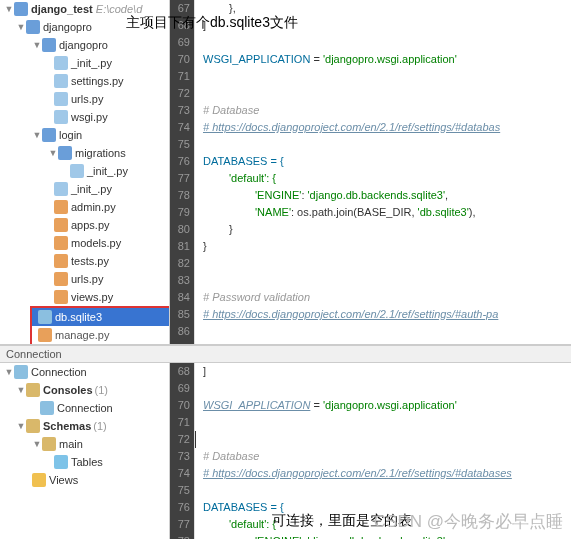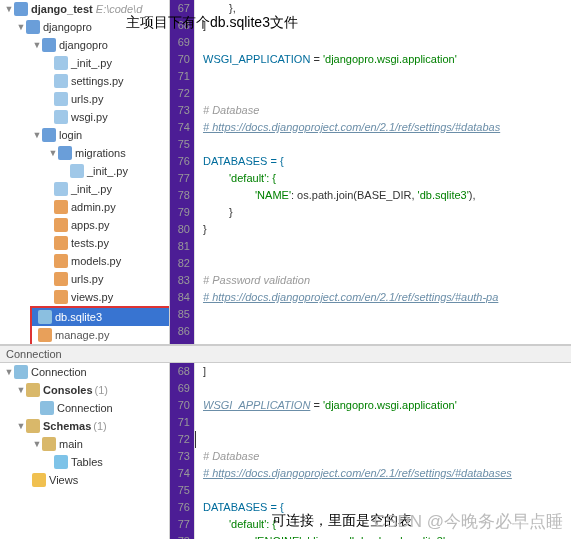--- a/index.html
+++ b/index.html
@@ -1,20 +1,20 @@
 <!DOCTYPE html>
 <html><head>
 <meta charset="utf-8">
 <style>
 *{margin:0;padding:0;box-sizing:border-box;font-family:"Segoe UI",Arial,sans-serif;font-size:11px}
 body{width:571px;height:539px;background:#fff;display:flex;flex-direction:column;position:relative}
 .top-pane{display:flex;height:345px;border-bottom:1px solid #ccc}
 .bottom-pane{display:flex;flex:1}
 .tree-panel{width:170px;background:#fff;border-right:1px solid #d0d0d0;overflow:hidden}
-.gutter{width:25px;background:#4c1d95;color:#999;text-align:right;padding-right:4px;border-right:1px solid #e0e0e0}
+.gutter{width:25px;background:#404040;color:#999;text-align:right;padding-right:4px;border-right:1px solid #e0e0e0}
 .gutter div{height:17px;line-height:17px}
 .code-panel{flex:1;background:#fff;overflow:hidden}
 .code-line{height:17px;line-height:17px;padding-left:8px;white-space:nowrap;font-family:Consolas,monospace;font-size:12px;color:#333}
 .tree-item{display:flex;align-items:center;height:18px;padding-left:4px;white-space:nowrap;color:#333}
 .tree-item.selected{background:#3874d1;color:#fff}
 .tree-item.alt{color:#555}
 .chev{display:inline-block;width:10px;text-align:center;color:#888;font-size:9px}
 .icon{display:inline-block;width:14px;height:14px;margin-right:3px;border-radius:2px}
 .icon-folder{background:#d9b86a}
 .icon-folder-blue{background:#6a9ed9}
@@ -87,25 +87,25 @@
     <div class="tree-item" style="padding-left:54px">
         <span class="icon icon-orange"></span>
         <span>admin.py</span>
       </div>
     <div class="tree-item" style="padding-left:54px">
         <span class="icon icon-orange"></span>
         <span>apps.py</span>
       </div>
     <div class="tree-item" style="padding-left:54px">
         <span class="icon icon-orange"></span>
+        <span>models.py</span>
+      </div>
+    <div class="tree-item" style="padding-left:54px">
+        <span class="icon icon-orange"></span>
         <span>tests.py</span>
-      </div>
-    <div class="tree-item" style="padding-left:54px">
-        <span class="icon icon-orange"></span>
-        <span>models.py</span>
       </div>
     <div class="tree-item" style="padding-left:54px">
         <span class="icon icon-orange"></span>
         <span>urls.py</span>
       </div>
     <div class="tree-item" style="padding-left:54px">
         <span class="icon icon-orange"></span>
         <span>views.py</span>
       </div>
     <div style="padding-left:30px"><span class="boxed">
@@ -147,20 +147,21 @@
     <div class="code-line"><span>]</span></div>
     <div class="code-line"></div>
     <div class="code-line"><span class="kw">WSGI_APPLICATION</span><span> = </span><span class="lit">'djangopro.wsgi.application'</span></div>
     <div class="code-line"></div>
     <div class="code-line"></div>
     <div class="code-line"><span class="cmt"># Database</span></div>
     <div class="code-line"><span class="cmt link"># https://docs.djangoproject.com/en/2.1/ref/settings/#databas</span></div>
     <div class="code-line"></div>
     <div class="code-line"><span class="kw">DATABASES = {</span></div>
     <div class="code-line" style="padding-left:34px"><span class="lit">'default': {</span></div>
+    <div class="code-line" style="padding-left:60px"><span class="lit">'ENGINE'</span><span>: </span><span class="lit">'django.db.backends.sqlite3'</span><span>,</span></div>
     <div class="code-line" style="padding-left:60px"><span class="lit">'NAME'</span><span>: os.path.join(BASE_DIR, </span><span class="lit">'db.sqlite3'</span><span>),</span></div>
     <div class="code-line" style="padding-left:34px"><span>}</span></div>
     <div class="code-line"><span>}</span></div>
     <div class="code-line"></div>
     <div class="code-line"></div>
     <div class="code-line"><span class="cmt"># Password validation</span></div>
     <div class="code-line"><span class="cmt link"># https://docs.djangoproject.com/en/2.1/ref/settings/#auth-pa</span></div>
     <div class="code-line"></div>
   </div>
 </div>

